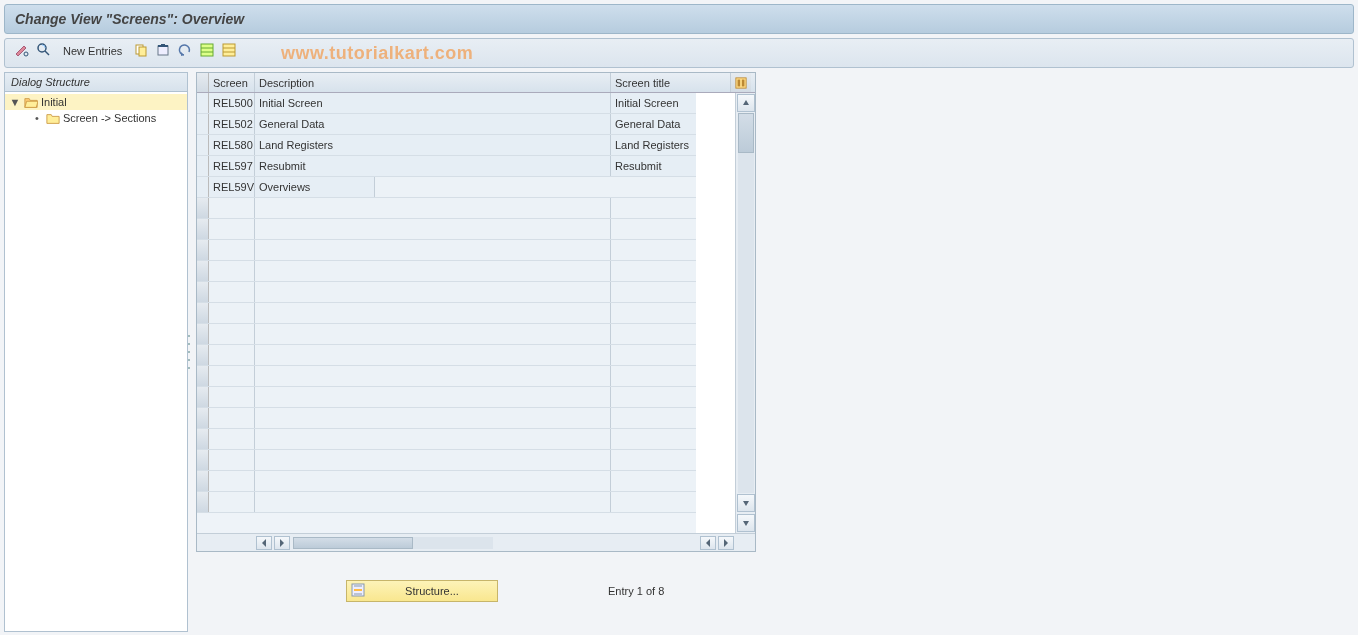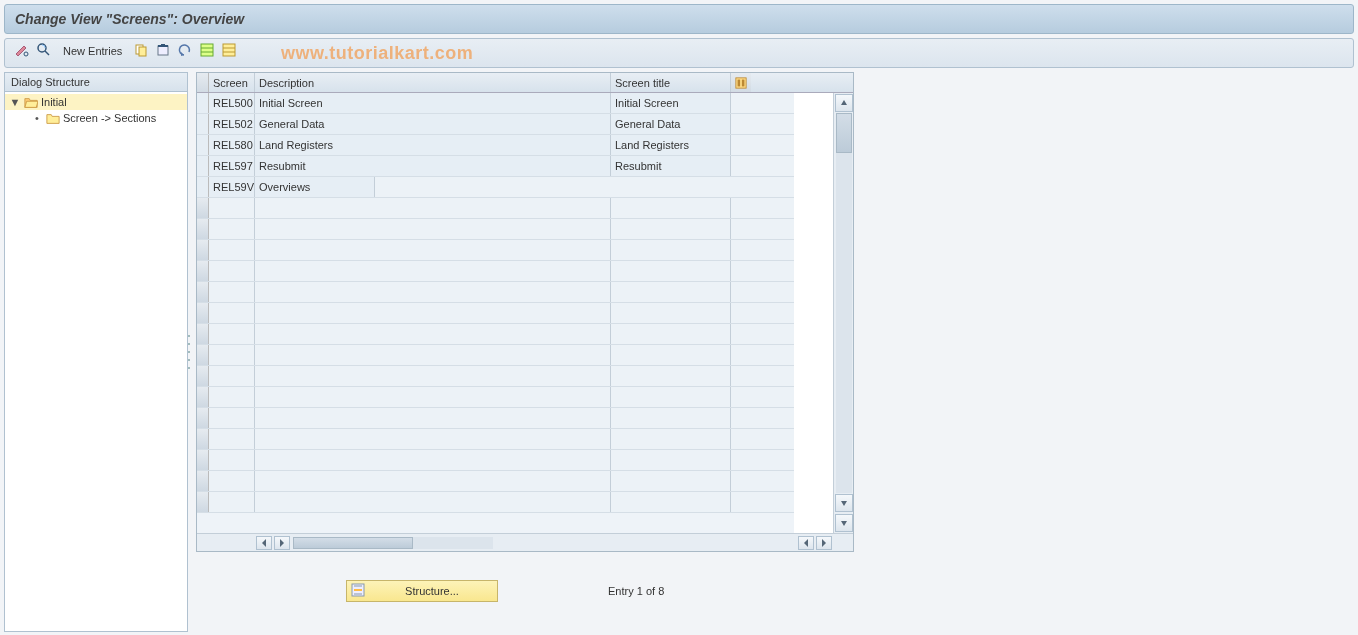--- a/index.html
+++ b/index.html
@@ -74,20 +74,21 @@
       display: flex;
       flex-direction: column;
       position: relative;
     }
     .tree-header {
       background: linear-gradient(to bottom, #e6edf4, #d7e2ec);
       border-bottom: 1px solid #b0c1d0;
       padding: 3px 6px;
       font-size: 11px;
       color: #333;
+      font-style: italic;
     }
     .tree-body {
       flex: 1;
       background: #fff;
       padding-top: 2px;
     }
     .tree-item {
       display: flex;
       align-items: center;
       padding: 2px 4px;
@@ -117,21 +118,21 @@
     }
     .splitter-dots span { width: 2px; height: 2px; background: #8aa; border-radius: 50%; margin-left: 1px;}
     .table-area {
       flex: 1;
       display: flex;
       flex-direction: column;
     }
     .table-container {
       background: #fff;
       border: 1px solid #a9b9c6;
-      width: 658px;
+      width: 560px;
       height: 480px;
       display: flex;
       flex-direction: column;
     }
     .table-header-row {
       display: flex;
       background: linear-gradient(to bottom, #e8eef4, #d7e2ec);
       border-bottom: 1px solid #aab;
       height: 20px;
     }

